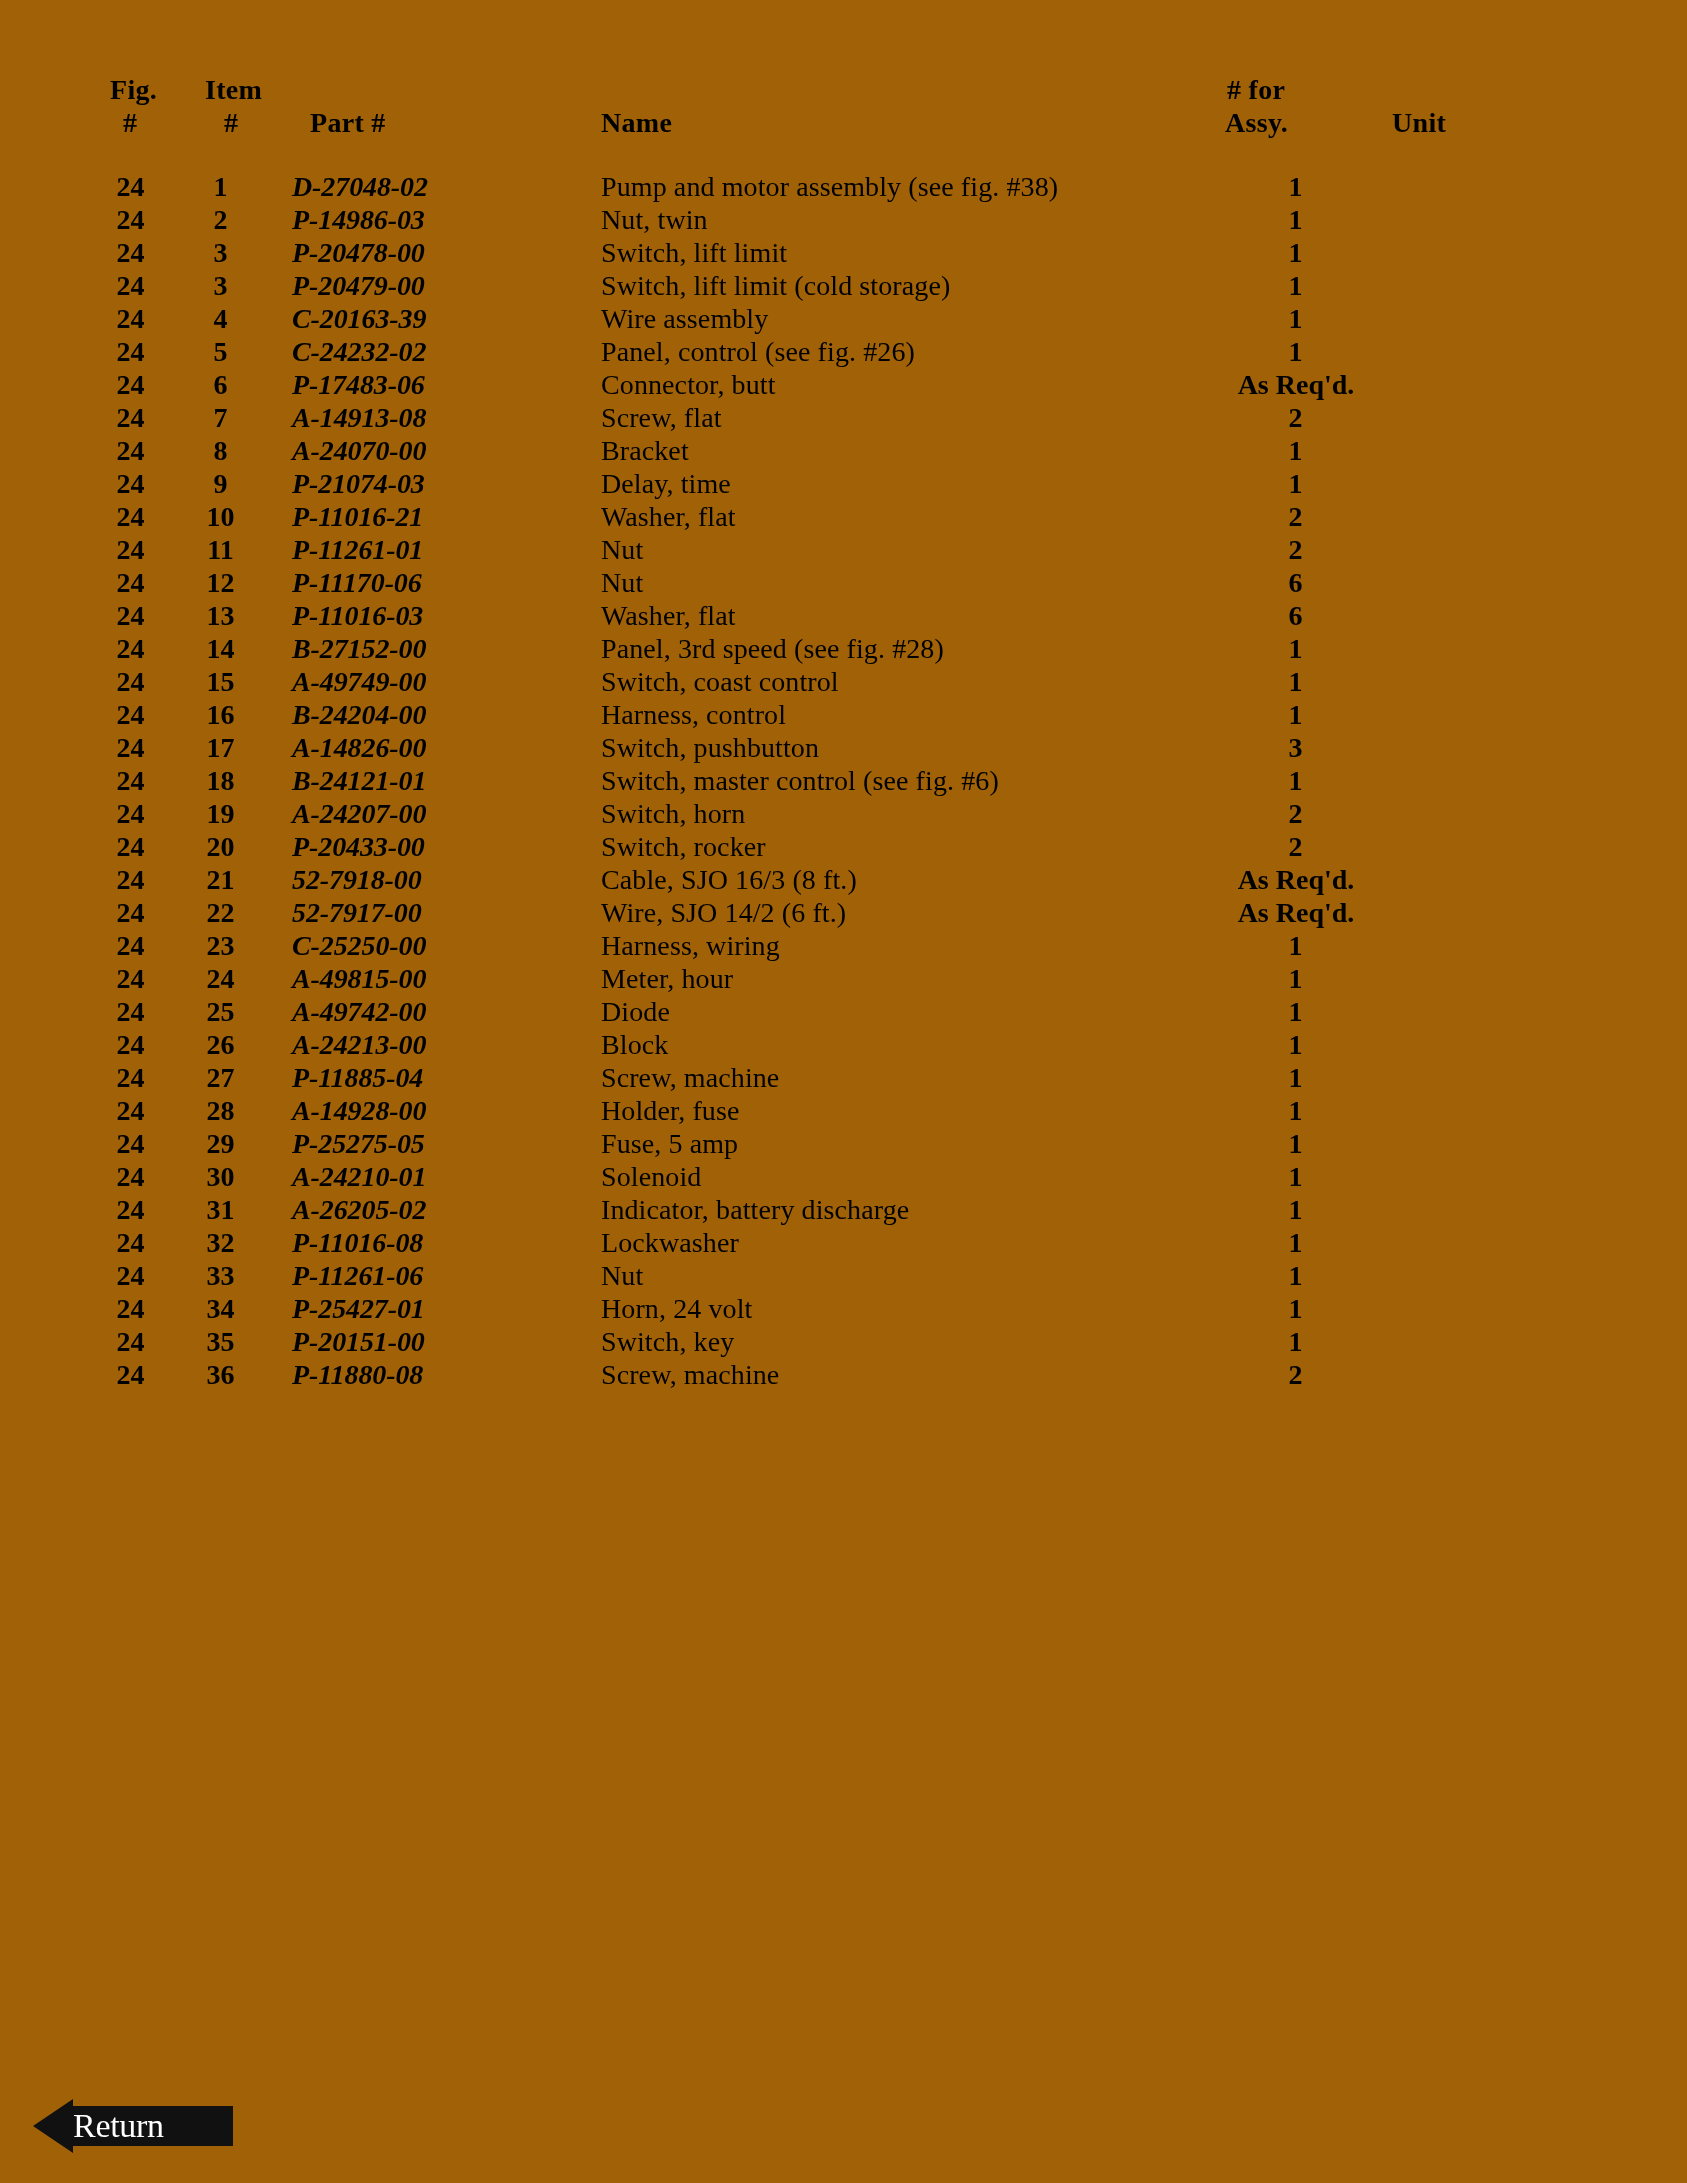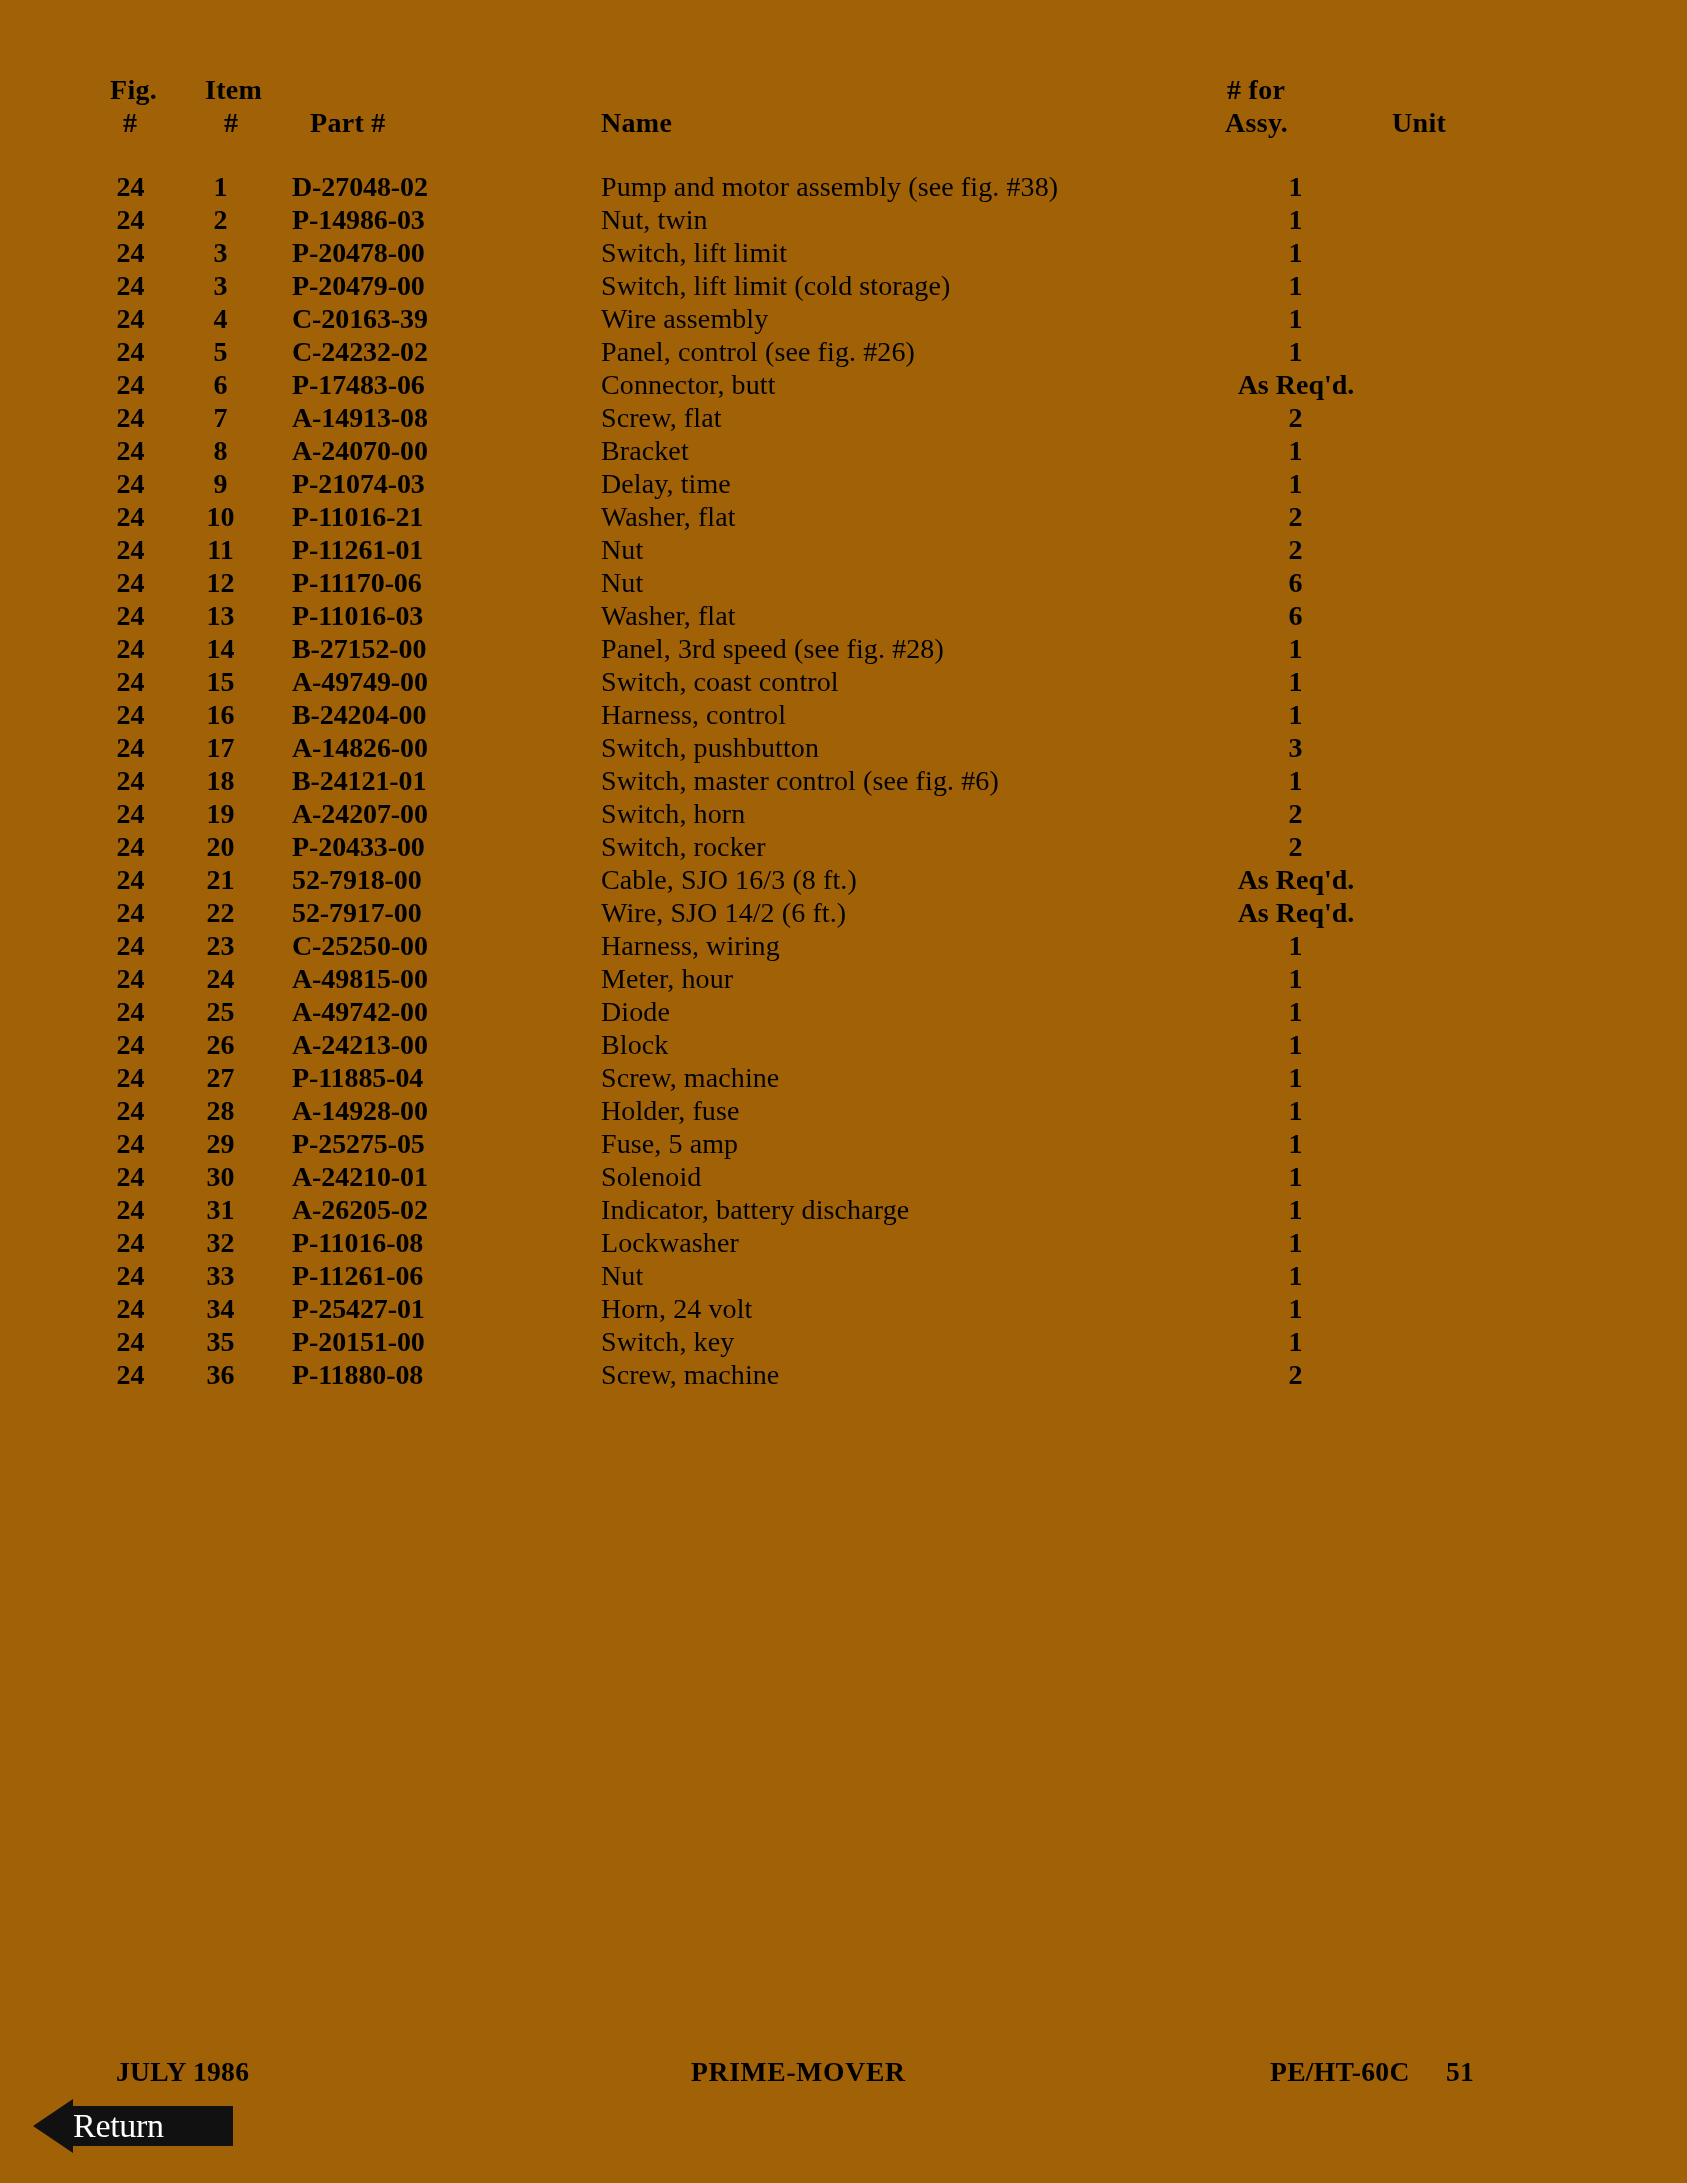--- a/index.html
+++ b/index.html
@@ -76,20 +76,21 @@
   }
   .c-item {
     left: 193px;
     width: 55px;
     text-align: center;
   }
   .c-part {
     left: 292px;
     text-align: left;
     letter-spacing: -0.1px;
+    font-style: italic;
   }
   .c-name {
     left: 601px;
     text-align: right;
     font-weight: normal;
     letter-spacing: 0.1px;
   }
   .c-qty {
     left: 1213px;
     width: 165px;
@@ -473,26 +474,20 @@
       <div class="row">
         <div class="cell c-fig">24</div>
         <div class="cell c-item">36</div>
         <div class="cell c-part">P-11880-08</div>
         <div class="cell c-name">Screw, machine</div>
         <div class="cell c-qty">2</div>
         <div class="cell c-unit"></div>
       </div>
     </div>
 
-  <div class="footer">
-    <div class="f-text f-date">JULY 1986</div>
-    <div class="f-text f-title">PRIME-MOVER</div>
-    <div class="f-text f-doc">PE/HT-60C</div>
-    <div class="f-text f-page">51</div>
-  </div>
 
   <div class="return-btn">
     <svg class="return-arrow" viewBox="0 0 290 78" preserveAspectRatio="none">
       <polygon points="0,39 58,0 58,10 290,10 290,68 58,68 58,78" fill="#111111"></polygon>
     </svg>
     <span class="return-label">Return</span>
   </div>
 
 </div>
 

